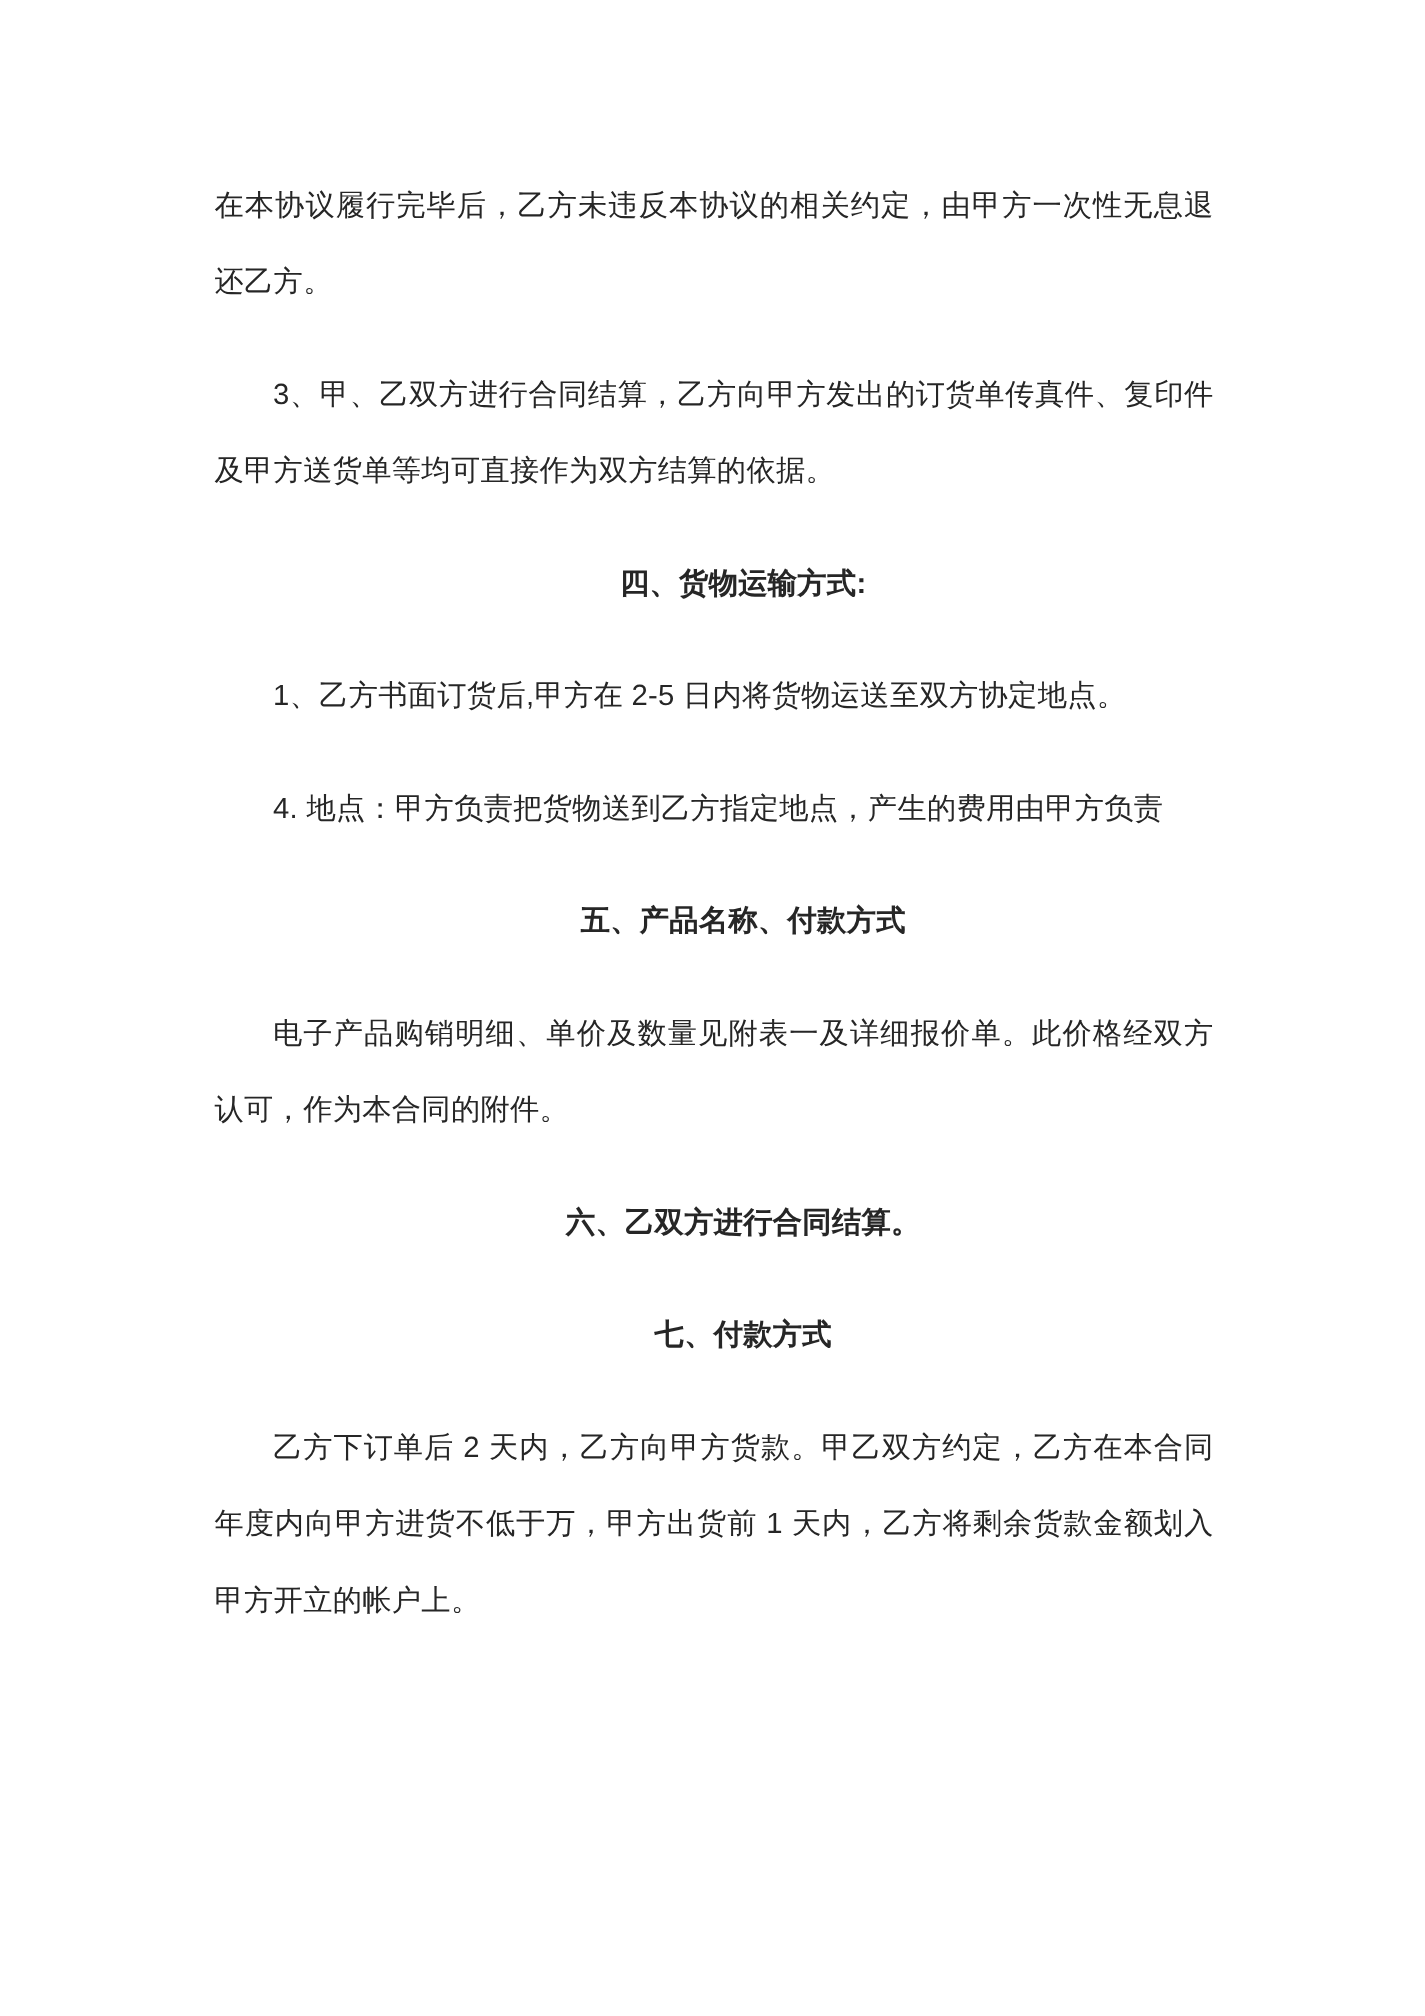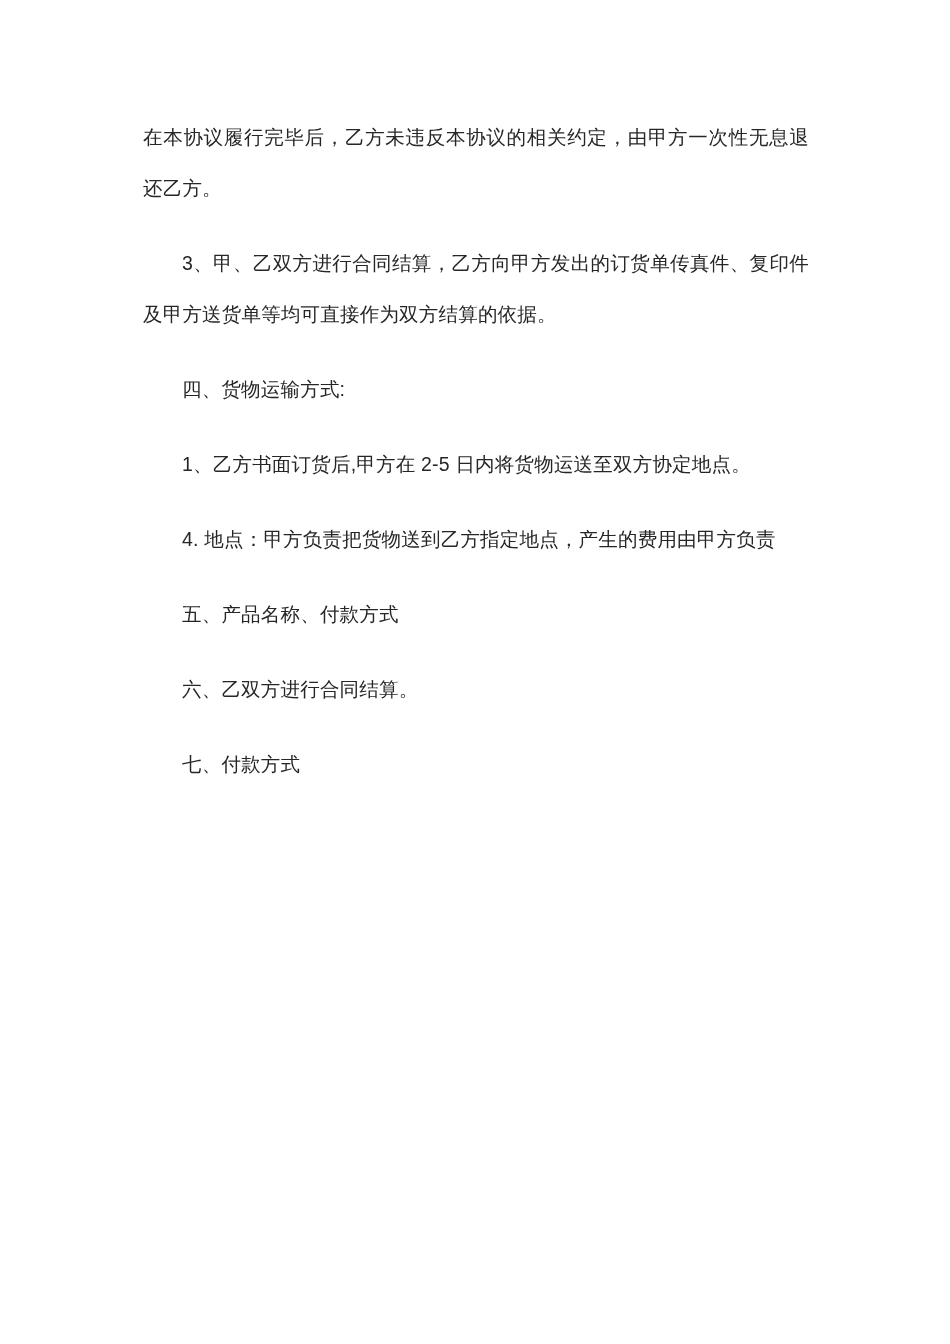--- a/index.html
+++ b/index.html
@@ -32,43 +32,45 @@
     line-height: 51px;
     color: #262626;
     font-weight: 400;
     text-align: justify;
     letter-spacing: 0.2px;
   }
   .para.indent {
     text-indent: 2em;
   }
   .para.heading {
-    font-weight: 400;
-    text-align: left;
+    font-weight: 700;
+    text-align: center;
   }
 </style>
 </head>
 <body>
 
 <div class="page">
   <div class="doc-content">
 
     <p class="para">在本协议履行完毕后，乙方未违反本协议的相关约定，由甲方一次性无息退还乙方。</p>
 
     <p class="para indent">3、甲、乙双方进行合同结算，乙方向甲方发出的订货单传真件、复印件及甲方送货单等均可直接作为双方结算的依据。</p>
 
     <p class="para heading indent">四、货物运输方式:</p>
 
     <p class="para indent">1、乙方书面订货后,甲方在 2-5 日内将货物运送至双方协定地点。</p>
 
     <p class="para indent">4. 地点：甲方负责把货物送到乙方指定地点，产生的费用由甲方负责</p>
 
     <p class="para heading indent">五、产品名称、付款方式</p>
 
+    <p class="para indent">电子产品购销明细、单价及数量见附表一及详细报价单。此价格经双方认可，作为本合同的附件。</p>
 
     <p class="para heading indent">六、乙双方进行合同结算。</p>
 
     <p class="para heading indent">七、付款方式</p>
 
+    <p class="para indent">乙方下订单后 2 天内，乙方向甲方货款。甲乙双方约定，乙方在本合同年度内向甲方进货不低于万，甲方出货前 1 天内，乙方将剩余货款金额划入甲方开立的帐户上。</p>
 
 
   </div>
 </div>
 
 </body></html>

